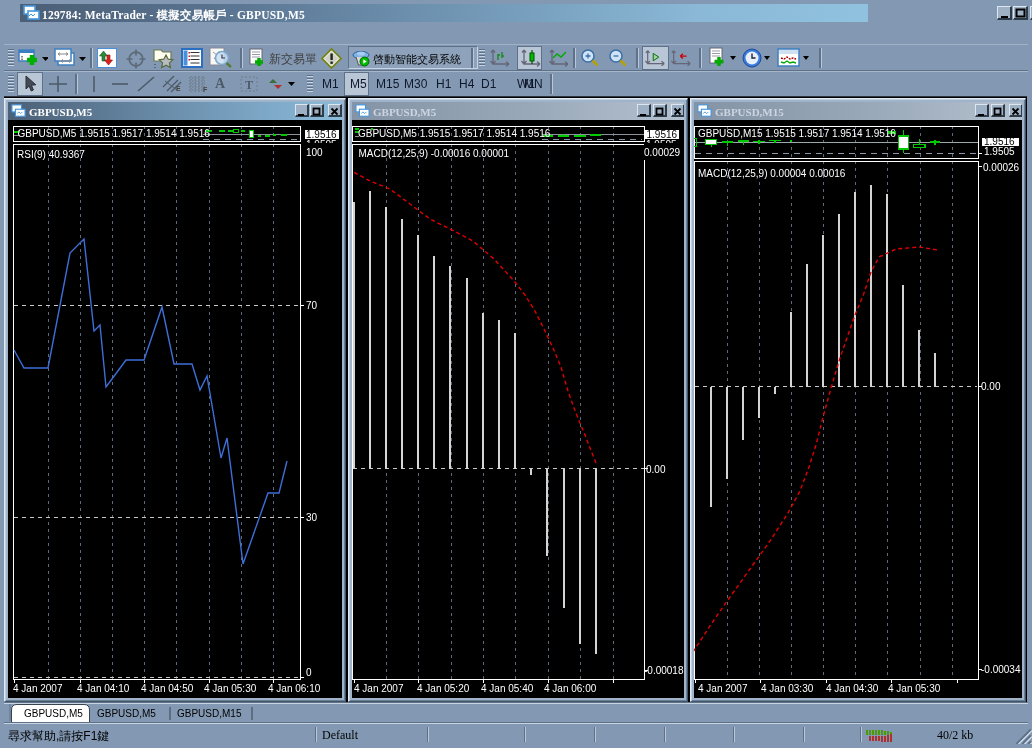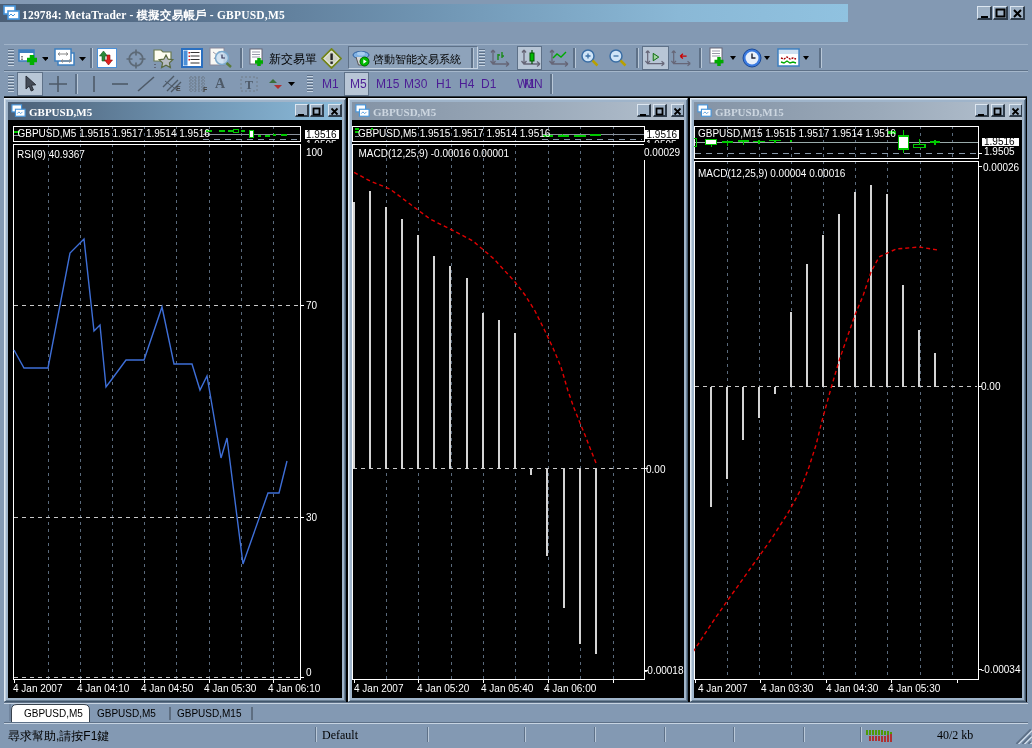--- a/index.html
+++ b/index.html
@@ -1,38 +1,38 @@
 <!DOCTYPE html>
 <html><head>
 <meta charset="utf-8">
 <style>
 html,body{margin:0;padding:0;background:#fff;}
 body{width:1032px;height:748px;overflow:hidden;font-family:"Liberation Sans",sans-serif;}
 #app{position:absolute;left:0;top:0;width:1032px;height:748px;background:#8399b3;}
 .abs{position:absolute;}
 
-#titlebar{position:absolute;left:0;top:4px;width:848px;height:18px;
+#titlebar{position:absolute;left:20px;top:4px;width:848px;height:18px;
   background:linear-gradient(to right,#4b5f76,#57708c 20%,#6f94b2 50%,#8ab8d6 80%,#90c2e0);}
 #titletext{position:absolute;left:22px;top:3.5px;color:#fff;font-size:11.5px;font-weight:bold;white-space:nowrap;font-family:"Liberation Serif",serif;letter-spacing:0.2px;}
 .winbtn{position:absolute;top:2px;width:15px;height:14px;background:#9db0c4;
   border-top:1px solid #dce6f0;border-left:1px solid #dce6f0;border-right:2px solid #2e3b49;border-bottom:2px solid #2e3b49;box-sizing:border-box;}
 .winbtn svg{position:absolute;left:0;top:0;}
 
 #menubar{position:absolute;left:4px;top:22px;width:1024px;height:22px;background:#8399b3;border-bottom:1px solid #5e7188;box-sizing:border-box;}
 .menuitem{position:absolute;top:5px;color:#000;font-size:12px;white-space:nowrap;}
 
 .tbrow{position:absolute;left:4px;width:1024px;height:26px;background:#8399b3;}
 #tb1{top:44px;border-top:1px solid #9fb2c8;}
 #tb2{top:70px;border-top:1px solid #5e7188;box-shadow:inset 0 1px 0 #a5b7cb;}
 .grip{position:absolute;width:6px;height:18px;top:4px;
   background:repeating-linear-gradient(to bottom,#5e7188 0 1px,#c7d4e2 1px 2px,#8399b3 2px 3px);}
 .tsep{position:absolute;width:2px;height:20px;top:3px;background:#5e7188;border-right:1px solid #b9c8d8;}
 .tbtn{position:absolute;top:2px;width:23px;height:22px;}
 .pressed{background:#b8c6d6;border:1px solid #5e7188;box-sizing:border-box;}
-.tftext{position:absolute;top:6px;font-size:12px;color:#4c1d95;}
+.tftext{position:absolute;top:6px;font-size:12px;color:#0f172a;}
 
 #mdi{position:absolute;left:4px;top:96px;width:1023px;height:606px;background:#000;border-top:1px solid #2a3642;box-sizing:border-box;}
 .cwin{position:absolute;background:#9fb4ca;
  border-top:1px solid #e2ebf4;border-left:1px solid #e2ebf4;border-right:1px solid #41566b;border-bottom:1px solid #41566b;
  box-shadow:inset 1px 1px 0 #c0d0e0, inset -1px -1px 0 #6b8095;box-sizing:border-box;}
 .ctitle{position:absolute;left:3px;top:3px;right:3px;height:18px;overflow:hidden;}
 .ctitle.active{background:linear-gradient(to right,#4b5f76,#6f94b2 55%,#8cbcdb);}
 .ctitle.inactive{background:linear-gradient(to right,#8493a5,#9aa9b9 55%,#b4c1cf);}
 .ctext{position:absolute;left:21px;top:4px;font-size:11px;font-family:"Liberation Serif",serif;font-weight:bold;}
 .ctitle.active .ctext{color:#fff;}
@@ -125,21 +125,21 @@
   <circle cx="13" cy="11" r="6.5" fill="#c8dff2" fill-opacity="0.8" stroke="#7aa8cc" stroke-width="1.5"></circle>
   <path d="M13 7.5 v3.5 h3" stroke="#335" stroke-width="1.2" fill="none"></path>
   <path d="M17.5 16 l4.5 4" stroke="#5a7a3a" stroke-width="2.5"></path>
  </svg>
  <div class="tsep" style="left:236px"></div>
  <svg class="abs" style="left:243px;top:3px" width="20" height="20" viewBox="0 0 20 20">
   <rect x="3" y="1" width="12" height="15" fill="#fff" stroke="#667" stroke-width="1"></rect>
   <path d="M5 4 h8 M5 6.5 h8 M5 9 h8" stroke="#99a" stroke-width="1"></path>
   <path d="M12 10 v8 M8 14 h8" stroke="#0a0" stroke-width="3.5"></path>
  </svg>
- <div class="abs" style="left:265px;top:6px;font-size:12px;color:#000000">新交易單</div>
+ <div class="abs" style="left:265px;top:6px;font-size:12px;color:#404040">新交易單</div>
  <svg class="abs" style="left:317px;top:3px" width="21" height="21" viewBox="0 0 21 21">
   <path d="M10.5 1 L20 10.5 L10.5 20 L1 10.5 z" fill="#cfd2c4" stroke="#74861c" stroke-width="1.8"></path>
   <path d="M10.5 3 L18 10.5 L10.5 18 L3 10.5 z" fill="none" stroke="#f2f4ea" stroke-width="1"></path>
   <rect x="9.4" y="5.5" width="2.4" height="6.5" fill="#222"></rect>
         <rect x="9.4" y="13.5" width="2.4" height="2.4" fill="#222"></rect>
  </svg>
  <div class="abs" style="left:344px;top:1px;width:130px;height:23px;border:1px solid #5e7188;border-right-color:#c7d4e2;border-bottom-color:#c7d4e2;box-sizing:border-box;background:#8ea3bb">
   <svg class="abs" style="left:3px;top:2px" width="19" height="18" viewBox="0 0 19 18">
    <ellipse cx="9" cy="6" rx="8" ry="3.6" fill="#7fb2e5" stroke="#2c5f9f" stroke-width="1"></ellipse>
    <ellipse cx="9" cy="4.6" rx="4" ry="2" fill="#a8cdf0"></ellipse>

